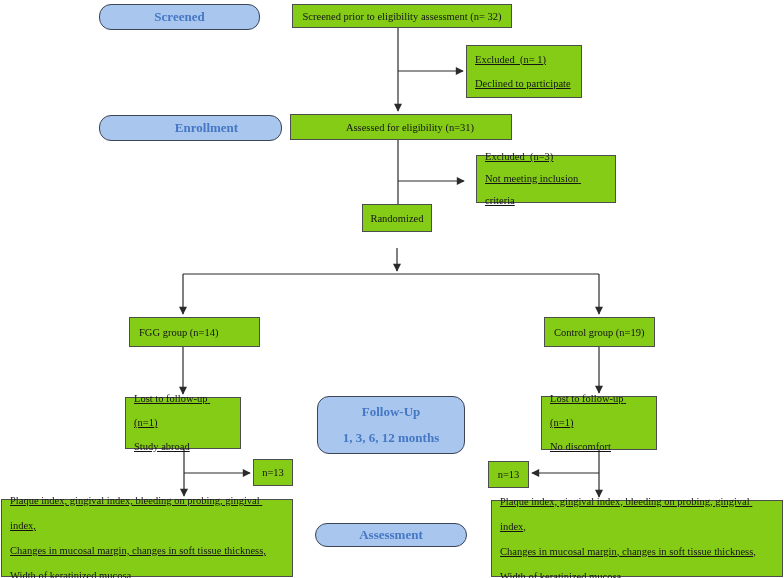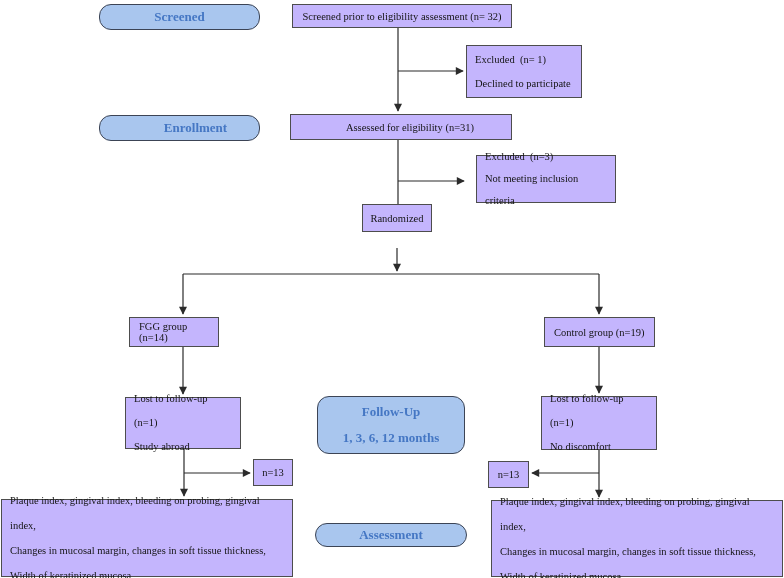--- a/index.html
+++ b/index.html
@@ -15,41 +15,42 @@
     position: absolute;
     left: 0; top: 0;
     width: 784px; height: 578px;
   }
   .connector { stroke: var(--connector, #2b2b2b); stroke-width: 1.2; fill: none; }
   .arrowhead { fill: var(--connector, #2b2b2b); }
 
   .node {
     position: absolute;
     box-sizing: border-box;
-    background: #c4b5fd;
+    background: #84cc16;
     border: 1px solid var(--box-border, #4d4d4d);
     color: #141414;
     font-size: 10.5px;
   }
   .node.center {
     display: flex;
     align-items: center;
     justify-content: center;
     text-align: center;
   }
   .node.leftpad {
     display: flex;
     align-items: center;
     padding-left: 9px;
   }
   .node.multiline {
     display: flex;
     flex-direction: column;
     justify-content: center;
     padding: 0 8px;
+    text-decoration: underline;
   }
   .line { display: block; white-space: pre-wrap; }
   .sp22 .line { line-height: 22px; }
   .sp24 .line { line-height: 24px; }
   .sp25 .line { line-height: 25px; }
 
   .stage {
     position: absolute;
     box-sizing: border-box;
     background: var(--stage-fill, #a9c6ee);
@@ -90,21 +91,21 @@
     <line class="connector" x1="184" y1="473" x2="250" y2="473" marker-end="url(#arr)"></line>
     <line class="connector" x1="599" y1="347" x2="599" y2="393" marker-end="url(#arr)"></line>
     <line class="connector" x1="599" y1="450" x2="599" y2="497" marker-end="url(#arr)"></line>
     <line class="connector" x1="599" y1="473" x2="532" y2="473" marker-end="url(#arr)"></line>
   </svg>
 
   <div class="stage" style="left:99px; top:4px; width:161px; height:26px;">
     <span class="line">Screened</span>
   </div>
 
-  <div class="stage" style="left:99px; top:115px; width:161px; height:26px;padding-left:32px;">
+  <div class="stage" style="left:99px; top:115px; width:183px; height:26px;padding-left:32px;">
     <span class="line">Enrollment</span>
   </div>
 
   <div class="stage" style="left:317px; top:396px; width:148px; height:58px;">
     <span class="line">Follow-Up</span>
     <span class="line">1, 3, 6, 12 months</span>
   </div>
 
   <div class="stage" style="left:315px; top:523px; width:152px; height:24px;">
     <span class="line">Assessment</span>
@@ -125,21 +126,21 @@
 
   <div class="node multiline sp22" style="left:476px; top:155px; width:140px; height:48px;">
     <span class="line">Excluded  (n=3)</span>
     <span class="line">Not meeting inclusion criteria</span>
   </div>
 
   <div class="node center" style="left:362px; top:204px; width:70px; height:28px;">
     <span class="line">Randomized</span>
   </div>
 
-  <div class="node leftpad" style="left:129px; top:317px; width:90px; height:30px;">
+  <div class="node leftpad" style="left:129px; top:317px; width:131px; height:30px;">
     <span class="line">FGG group (n=14)</span>
   </div>
 
   <div class="node leftpad" style="left:544px; top:317px; width:111px; height:30px;">
     <span class="line">Control group (n=19)</span>
   </div>
 
   <div class="node multiline sp24" style="left:125px; top:397px; width:116px; height:52px;">
     <span class="line">Lost to follow-up (n=1)</span>
     <span class="line">Study abroad</span>

